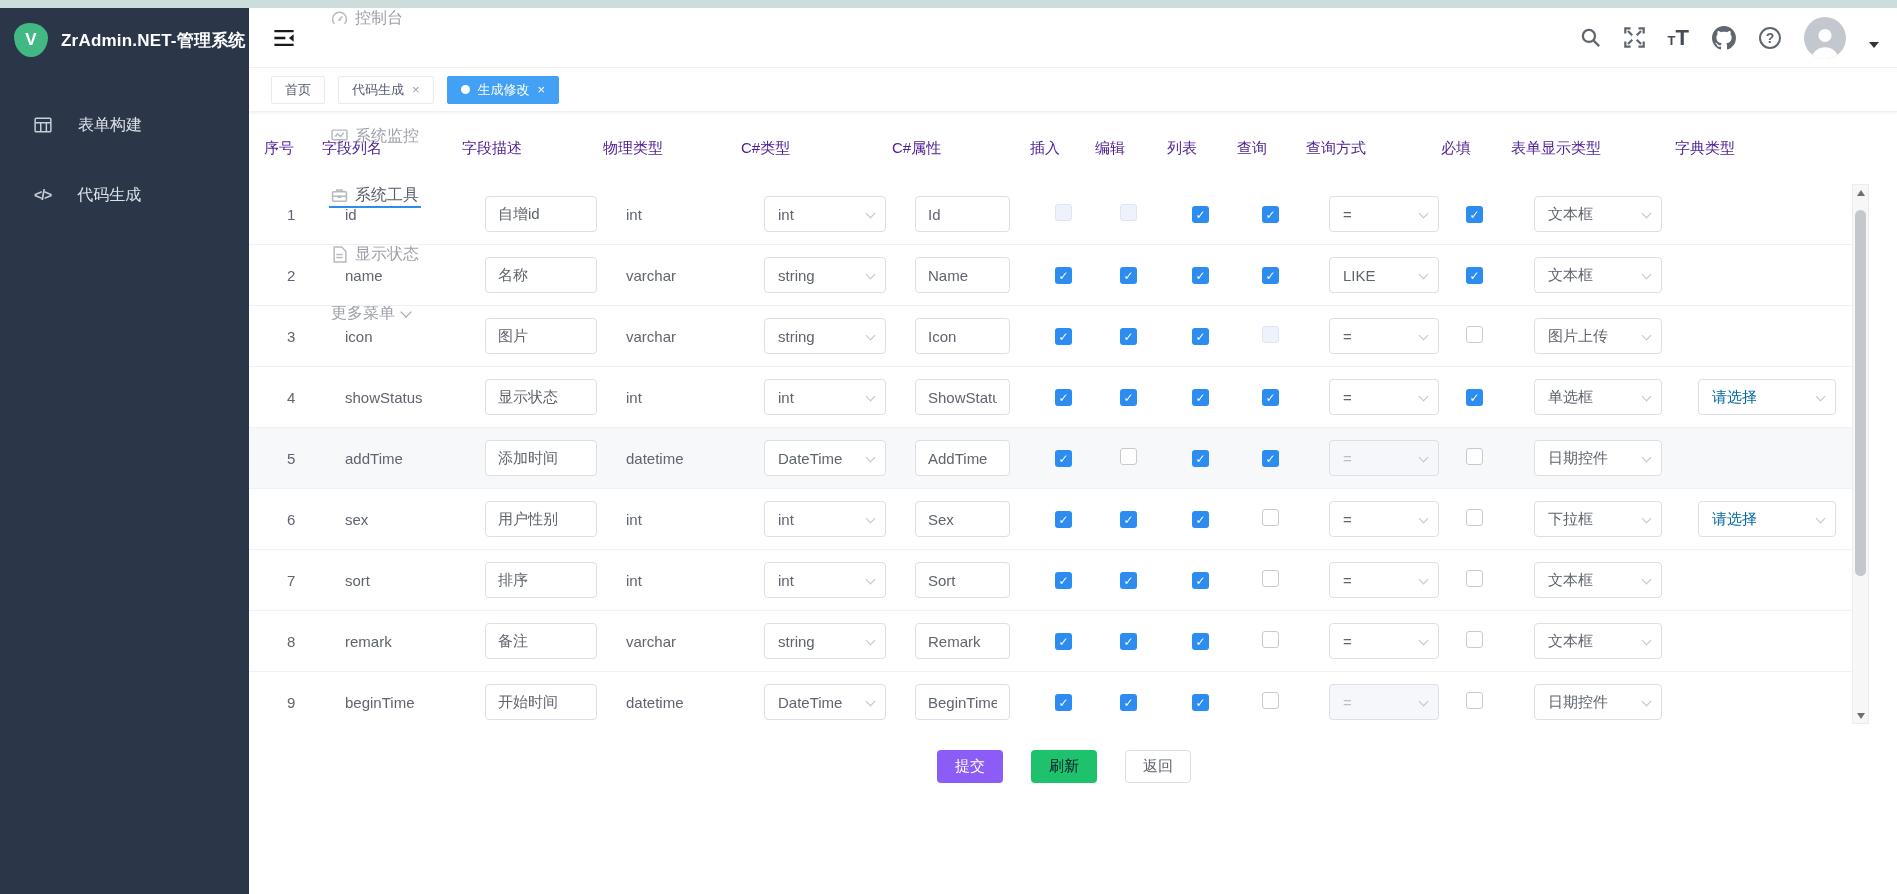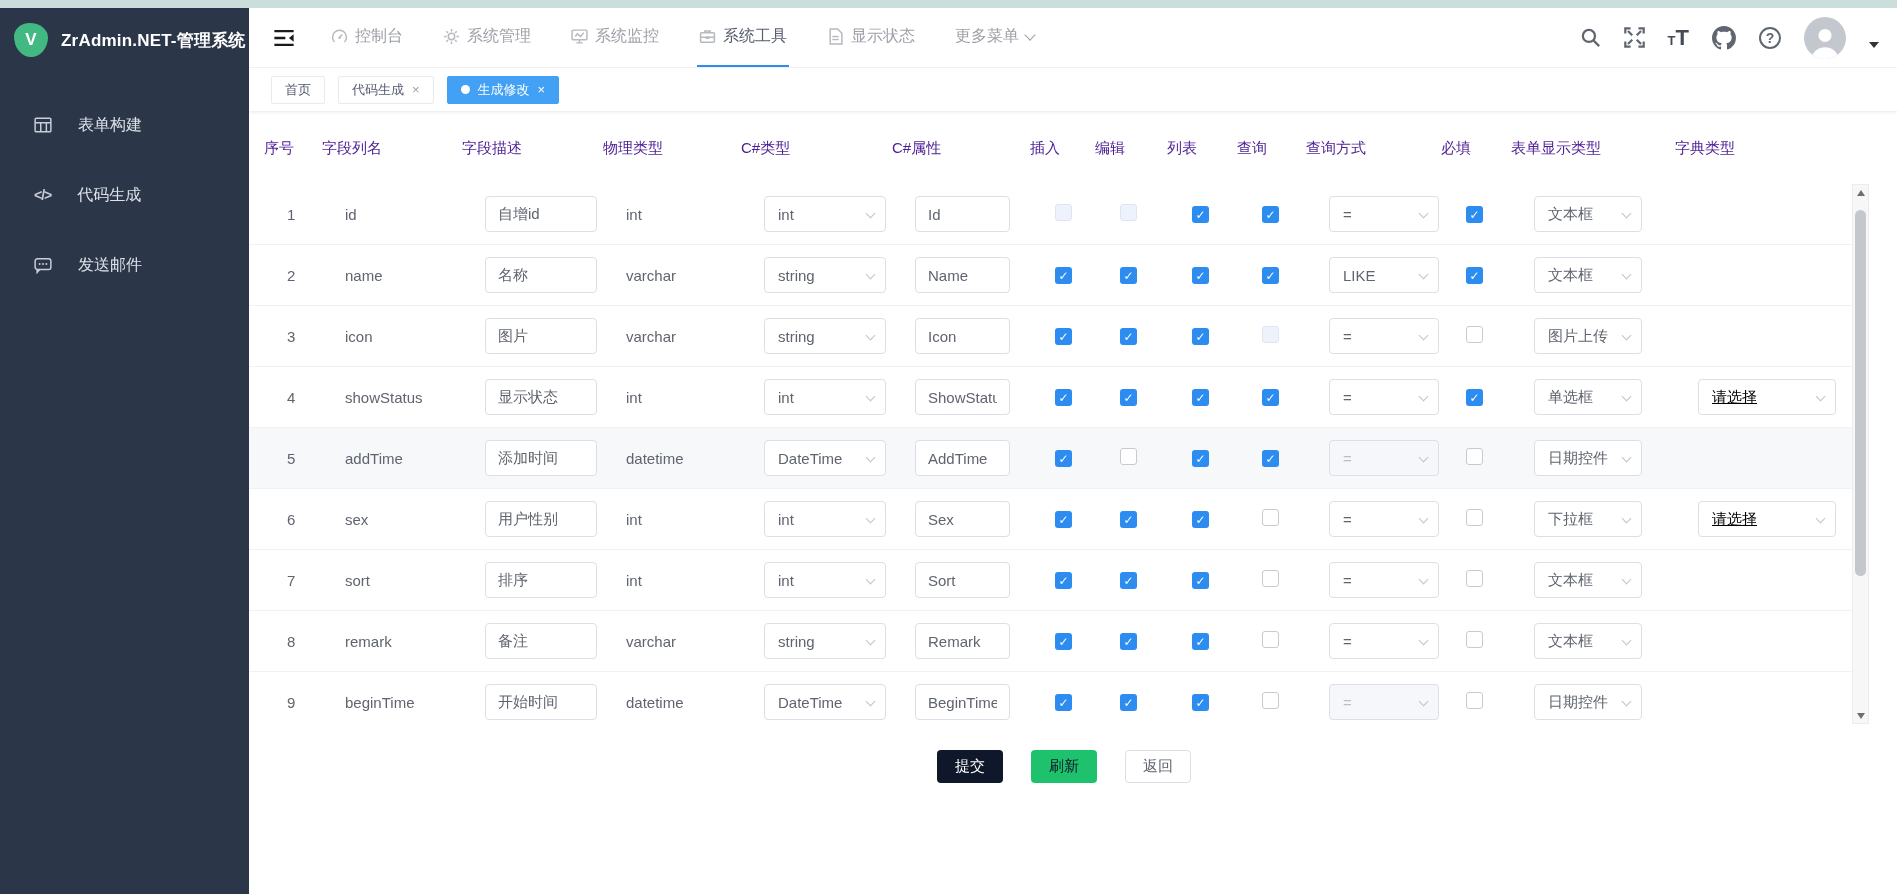--- a/index.html
+++ b/index.html
@@ -20,21 +20,21 @@
     font-size:16px; color:#dde2ea; cursor:pointer; }
   .side-item svg, .side-item .code-glyph { color:#c9cfda; }
   .code-glyph { font-size:14px; font-weight:bold; letter-spacing:-1px; }
 
   
   .main { flex:1; display:flex; flex-direction:column; min-width:0; }
 
   .navbar { height:60px; background:#fff; display:flex; align-items:center;
     border-bottom:1px solid #f2f2f2; padding:0 18px 0 24px; }
   .hamburger { margin-right:34px; cursor:pointer; color:#1a1a1a; display:flex; }
-  .nav-items { display:flex; align-items:stretch; height:100%; gap:36px; }
+  .nav-items { display:flex; align-items:stretch; height:100%; gap:36px;flex-direction:column; }
   .nav-item { display:flex; align-items:center; gap:7px; font-size:16px; color:#9da0a8;
     cursor:pointer; border-bottom:2px solid transparent; padding:0 2px; }
   .nav-item svg { color:#b6b9c0; }
   .nav-item.active { color:#565d6b; border-bottom-color:#2d8cf0; }
   .nav-right { margin-left:auto; display:flex; align-items:center; gap:23px; color:#5f6670; }
   .nav-right .abtn { cursor:pointer; display:flex; align-items:center; }
   .icon-fontsize { font-weight:bold; color:#454c56; line-height:1; cursor:pointer; }
   .icon-fontsize .t-sm { font-size:13px; }
   .icon-fontsize .t-lg { font-size:22px; }
   .help-circle { width:22px; height:22px; border:2px solid #5f6670; border-radius:50%;
@@ -74,22 +74,22 @@
   .inp.w-desc { width:112px; }
   .inp.w-prop { width:95px; }
 
   .sel { height:36px; border:1px solid #dcdfe6; border-radius:4px; background:#fff; position:relative;
     display:flex; align-items:center; padding:0 30px 0 13px; cursor:pointer; }
   .sel-text { font-size:15px; color:#5f646e; white-space:nowrap; overflow:hidden; max-width:100%; }
   .sel .chev { position:absolute; right:11px; top:13px; width:7px; height:7px;
     border-right:1.6px solid #c0c4cc; border-bottom:1.6px solid #c0c4cc; transform:rotate(45deg); }
   .sel.sel-disabled { background:#f5f7fa; }
   .sel.sel-disabled .sel-text { color:#b9bec7; }
-  .sel.sel-placeholder .sel-text { color:#000000;text-decoration:underline; }
-  .w-cst { width:122px; } .w-qt { width:110px; } .w-disp { width:108px;text-align:right; } .w-dict { width:138px; }
+  .sel.sel-placeholder .sel-text { color:#0369a1; }
+  .w-cst { width:122px; } .w-qt { width:110px; } .w-disp { width:128px;text-align:right; } .w-dict { width:138px; }
 
   .cb { width:17px; height:17px; border-radius:3px; display:inline-flex; align-items:center;
     justify-content:center; margin-left:2px; cursor:pointer; }
   .cb-checked { background:#2d8cf0; color:#fff; font-size:12px; }
   .cb-checked::after { content:"\2713"; }
   .cb-unchecked { background:#fff; border:1px solid #c6cad1; }
   .cb-disabled { background:#edf2fc; border:1px solid #e0e6f0; cursor:not-allowed; }
 
   
   .vscroll { position:absolute; top:0; right:0; width:17px; height:100%; background:#f7f7f7;
@@ -98,21 +98,21 @@
   .tri-up { width:0; height:0; border-left:4px solid transparent; border-right:4px solid transparent;
     border-bottom:6px solid #6a6f78; }
   .tri-down { width:0; height:0; border-left:4px solid transparent; border-right:4px solid transparent;
     border-top:6px solid #6a6f78; }
   .vs-track { flex:1; width:100%; position:relative; }
   .vs-thumb { position:absolute; top:2%; left:2px; width:11px; height:72%; background:#c4c7cc; border-radius:6px; cursor:grab; }
 
   .footer-btns { display:flex; justify-content:center; gap:28px; margin-top:26px; padding-left:10px; }
   .btn { height:33px; padding:0 17px; border-radius:4px; font-size:15px; cursor:pointer;
     border:1px solid transparent; font-family:inherit; }
-  .btn-primary { background:#0f172a; color:#fff; }
+  .btn-primary { background:#8b5cf6; color:#fff; }
   .btn-success { background:#1fc26c; color:#0f172a; }
   .btn-default { background:#fff; color:#5f646e; border-color:#dcdfe6; }
 
   svg { display:block; }
 </style>
 </head>
 <body>
 
 <div class="top-strip"></div>
 
@@ -129,32 +129,20 @@
           <svg width="18" height="18" viewBox="0 0 16 16" fill="none" stroke="currentColor" stroke-width="1.3">
               <rect x="1" y="2" width="14" height="12" rx="1"></rect>
               <path d="M1 6h14M6 6v8M11 6v8"></path>
             </svg>
         </span>
         <span>表单构建</span>
       </div>
       <div class="side-item">
         <span class="code-glyph">&lt;/&gt;</span>
         <span>代码生成</span>
-      </div>
-      <div class="side-item">
-        <span>
-          <svg width="18" height="18" viewBox="0 0 16 16" fill="none" stroke="currentColor" stroke-width="1.3">
-              <rect x="1" y="2.5" width="14" height="9.5" rx="2"></rect>
-              <path d="M5 12l-2.2 2.6V12"></path>
-              <circle cx="5" cy="7.2" r="0.9" fill="currentColor" stroke="none"></circle>
-              <circle cx="8" cy="7.2" r="0.9" fill="currentColor" stroke="none"></circle>
-              <circle cx="11" cy="7.2" r="0.9" fill="currentColor" stroke="none"></circle>
-            </svg>
-        </span>
-        <span>发送邮件</span>
       </div>
     </nav>
   </aside>
 
   <div class="main">
     <header class="navbar">
       <span class="hamburger">
         <svg width="22" height="22" viewBox="0 0 16 16" fill="none" stroke="currentColor" stroke-width="1.8">
             <path d="M1 3h14M1 8h8M1 13h14"></path>
             <path d="M15 5.2L11.6 8 15 10.8z" fill="currentColor" stroke="none"></path>

